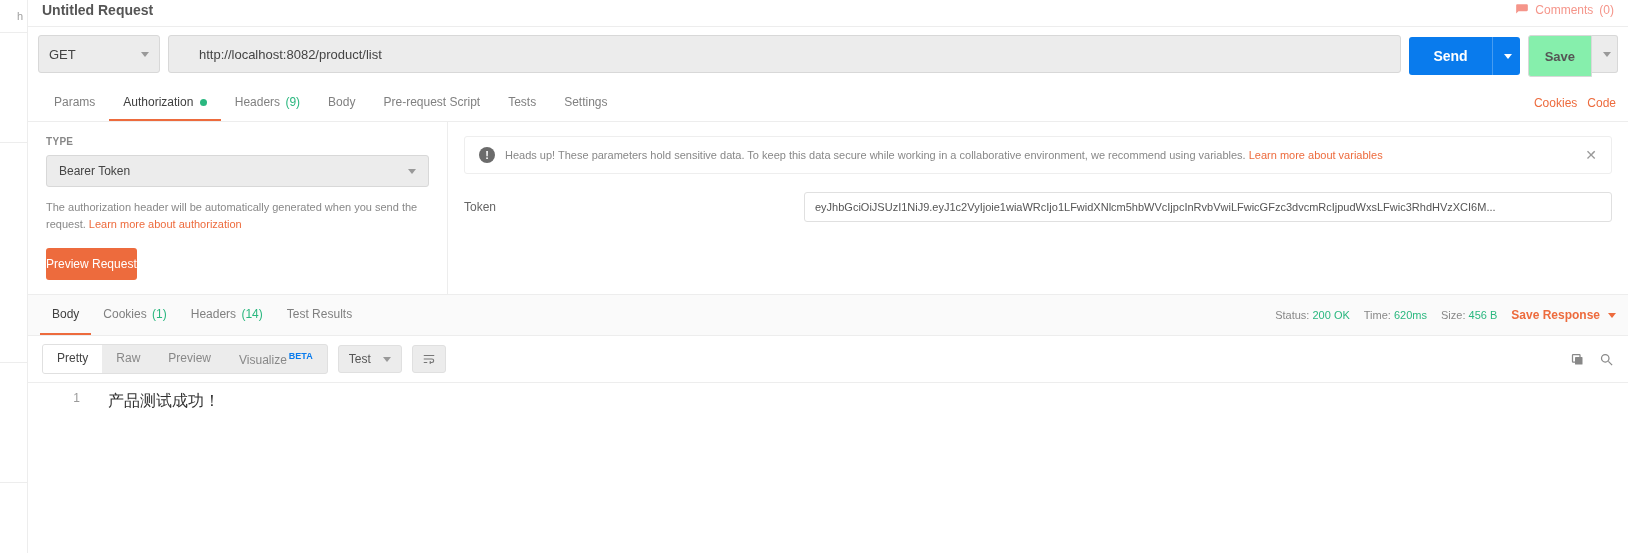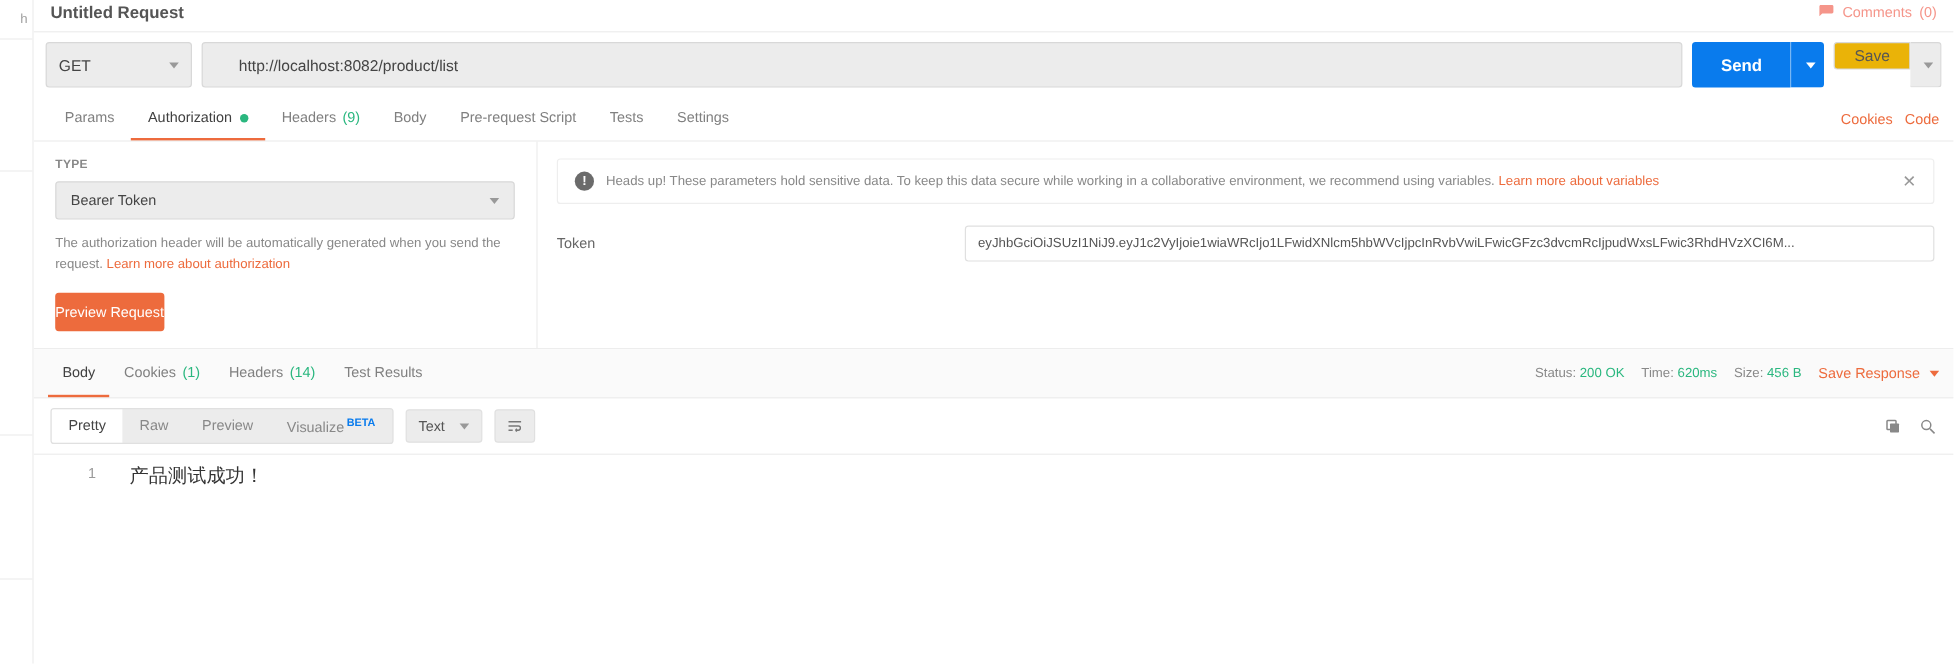--- a/index.html
+++ b/index.html
@@ -11,21 +11,21 @@
 .title-bar .title { font-size: 14px; font-weight: 600; color: #555; }
 .comments { color: #f5958a; font-size: 12px; display: flex; align-items: center; gap: 6px; }
 .comments svg { width: 14px; height: 14px; fill: #f5958a; }
 .req-row { display: flex; gap: 8px; padding: 8px 10px; border-top: 1px solid #ededed; }
 .method-select { width: 122px; background: #ececec; border: 1px solid #d8d8d8; border-radius: 3px; display: flex; align-items: center; justify-content: space-between; padding: 0 10px; height: 38px; color: #444; font-size: 13px; }
 .url-input { flex: 1; background: #ececec; border: 1px solid #d8d8d8; border-radius: 3px; padding: 0 30px; height: 38px; color: #444; font-size: 13px; }
 .send-btn { display: flex; align-items: center; }
 .send-main { background: #097BED; color: #fff; border: none; border-radius: 3px 0 0 3px; padding: 0 24px; height: 38px; font-size: 14px; font-weight: 600; }
 .send-drop { background: #097BED; color: #fff; border: none; border-left: 1px solid rgba(255,255,255,0.25); border-radius: 0 3px 3px 0; width: 28px; height: 38px; }
 .save-btn { display: flex; }
-.save-main { background: #eab308; border: 1px solid #d8d8d8; border-radius: 3px 0 0 3px; color: #555; padding: 0 16px; height: 23px; font-size: 13px; }
+.save-main { background: #86efac; border: 1px solid #d8d8d8; border-radius: 3px 0 0 3px; color: #555; padding: 0 16px; height: 42px; font-size: 13px; font-weight: bold; }
 .save-drop { background: #ececec; border: 1px solid #d8d8d8; border-left: none; border-radius: 0 3px 3px 0; width: 26px; height: 38px; color: #888; }
 .tabs-row { display: flex; justify-content: space-between; align-items: center; border-bottom: 1px solid #ededed; padding: 0 12px; }
 .tabs { display: flex; gap: 0; }
 .tab { padding: 10px 14px; font-size: 12px; color: #808080; cursor: pointer; border-bottom: 2px solid transparent; }
 .tab.active { color: #404040; border-bottom: 2px solid #ED6B3D; }
 .tab .dot { display: inline-block; width: 7px; height: 7px; background: #2ab77f; border-radius: 50%; margin-left: 3px; vertical-align: middle; }
 .tab .count { color: #2ab77f; margin-left: 2px; }
 .tabs-right { display: flex; gap: 10px; color: #ED6B3D; font-size: 12px; }
 .auth-pane { display: flex; border-bottom: 1px solid #ededed; }
 .auth-left { width: 420px; padding: 14px 18px; border-right: 1px solid #ededed; }
@@ -43,21 +43,21 @@
 .token-row { display: flex; align-items: center; }
 .token-label { width: 340px; font-size: 12px; color: #666; }
 .token-input { flex: 1; border: 1px solid #e0e0e0; border-radius: 3px; padding: 8px 10px; font-size: 11px; color: #555; white-space: nowrap; overflow: hidden; text-overflow: ellipsis; background: #fff; }
 .resp-tabs-row { display: flex; justify-content: space-between; align-items: center; border-bottom: 1px solid #ededed; padding: 0 12px; background: #fafafa; }
 .resp-tabs { display: flex; }
 .resp-tab { padding: 12px 12px; font-size: 12px; color: #808080; cursor: pointer; border-bottom: 2px solid transparent; }
 .resp-tab.active { color: #404040; border-bottom: 2px solid #ED6B3D; }
 .resp-tab .count { color: #2ab77f; margin-left: 2px; }
 .resp-right { display: flex; align-items: center; gap: 14px; font-size: 11px; color: #888; }
 .resp-right .val { color: #2ab77f; }
-.save-resp { color: #ED6B3D; font-size: 12px; display: flex; align-items: center; gap: 4px; }
+.save-resp { color: #ED6B3D; font-size: 12px; display: flex; align-items: center; gap: 4px; font-weight: bold; }
 .body-toolbar { display: flex; align-items: center; gap: 10px; padding: 8px 14px; border-bottom: 1px solid #ededed; }
 .view-tabs { display: flex; background: #ececec; border: 1px solid #e0e0e0; border-radius: 3px; overflow: hidden; }
 .view-tab { padding: 6px 14px; font-size: 12px; color: #888; cursor: pointer; }
 .view-tab.active { background: #fff; color: #444; }
 .view-tab .beta { color: #097BED; font-size: 9px; font-weight: 700; margin-left: 2px; vertical-align: super; margin-top: 27px; }
 .fmt-select { background: #ececec; border: 1px solid #e0e0e0; border-radius: 3px; padding: 6px 10px; display: flex; align-items: center; gap: 8px; font-size: 12px; color: #555; }
 .wrap-btn { background: #ececec; border: 1px solid #e0e0e0; border-radius: 3px; padding: 6px 8px; display: flex; align-items: center; }
 .body-toolbar-right { margin-left: auto; display: flex; gap: 14px; color: #888; }
 .body-content { display: flex; padding: 4px 0; }
 .gutter { width: 70px; text-align: right; padding: 4px 18px 4px 4px; color: #9a9a9a; font-size: 12px; border-right: 0px solid #eee; }
@@ -188,21 +188,21 @@
   <div class="body-toolbar">
     <div class="view-tabs">
       <div class="view-tab active">Pretty</div>
       <div class="view-tab">Raw</div>
       <div class="view-tab">Preview</div>
       <div class="view-tab">
         <span>Visualize</span><span class="beta">BETA</span>
       </div>
     </div>
     <div class="fmt-select">
-      <span>Text</span>
+      <span>Test</span>
       <span class="caret"></span>
     </div>
     <div class="wrap-btn">
       <svg width="16" height="14" viewBox="0 0 24 24" fill="none" stroke="#777" stroke-width="2">
           <path d="M3 6h18M3 12h14a3 3 0 010 6h-4m0 0l2-2m-2 2l2 2M3 18h6"></path>
         </svg>
     </div>
     <div class="body-toolbar-right">
       <svg width="15" height="15" viewBox="0 0 24 24" fill="#888">
           <rect x="8" y="8" width="12" height="12" rx="1"></rect>

